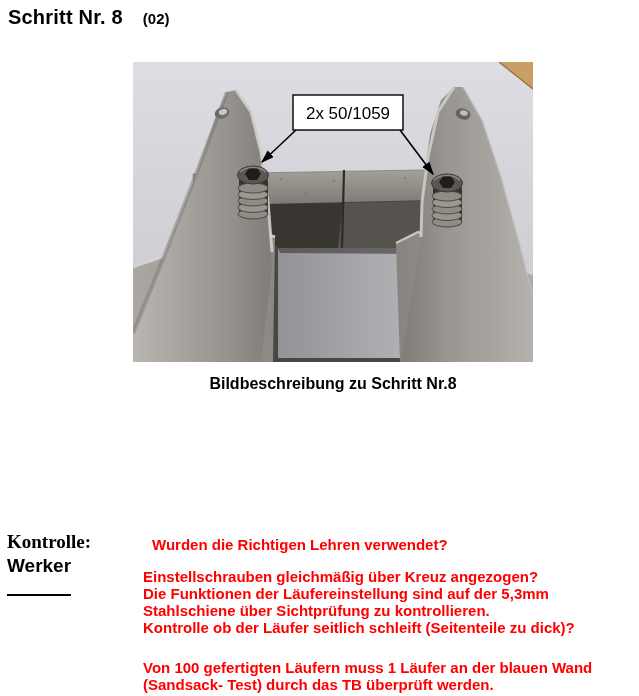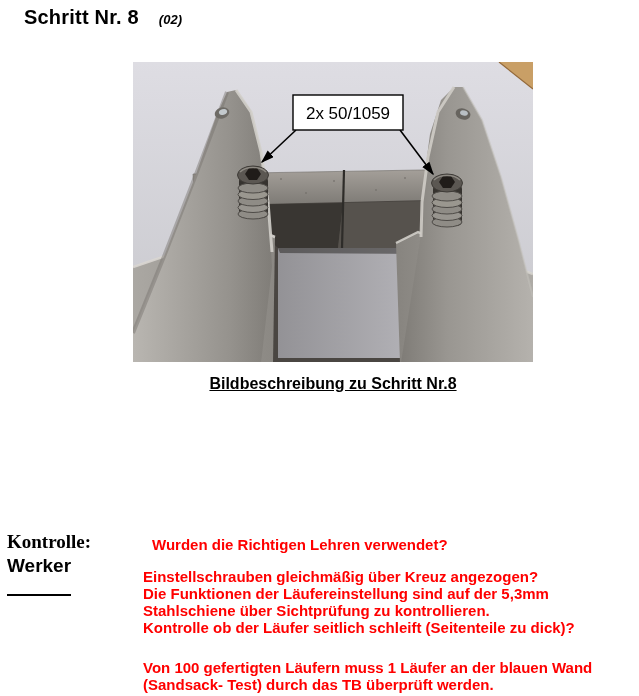--- a/index.html
+++ b/index.html
@@ -1,27 +1,27 @@
 <!DOCTYPE html>
 <html><head>
 <meta charset="utf-8">
 <style>
   * { margin: 0; padding: 0; box-sizing: border-box; }
   html, body { width: 639px; height: 696px; background: #ffffff; overflow: hidden; }
   body { position: relative; font-family: "Liberation Sans", sans-serif; }
 
-  .title-row { position: absolute; left: 8px; top: 6px; display: flex; align-items: baseline; gap: 20px; margin-left: 16px; }
+  .title-row { position: absolute; left: 8px; top: 6px; display: flex; align-items: baseline; gap: 20px; }
   .page-title { font-size: 20px; font-weight: bold; color: #000; letter-spacing: 0.2px; }
-  .revision { font-size: 13px; font-weight: bold; color: #000; font-style: italic; }
+  .revision { font-size: 15px; font-weight: bold; color: #000; }
 
   .figure { position: absolute; left: 133px; top: 62px; width: 361px; height: 300px; }
   .figure svg { display: block; }
 
   .caption { position: absolute; left: 133px; top: 375px; width: 400px; text-align: center;
-             font-size: 16px; font-weight: bold; color: #000; text-decoration: underline; }
+             font-size: 16px; font-weight: bold; color: #000; }
 
   .inspect-heading { position: absolute; left: 7px; top: 531px; font-size: 19px; font-weight: bold; color: #000; font-family: Liberation Serif, serif; }
   .inspect-role { position: absolute; left: 7px; top: 555px; font-size: 19px; font-weight: bold; color: #000;
                   border-bottom: 2px solid #000; padding-bottom: 17px; }
 
   .checks { position: absolute; left: 143px; top: 536px; width: 494px;
             color: #ff0000; font-weight: bold; font-size: 15px; line-height: 17px; }
   .check-line { min-height: 17px; }
   .check-line.first { padding-left: 9px; margin-bottom: 15px; }
   .spacer { height: 23px; }

